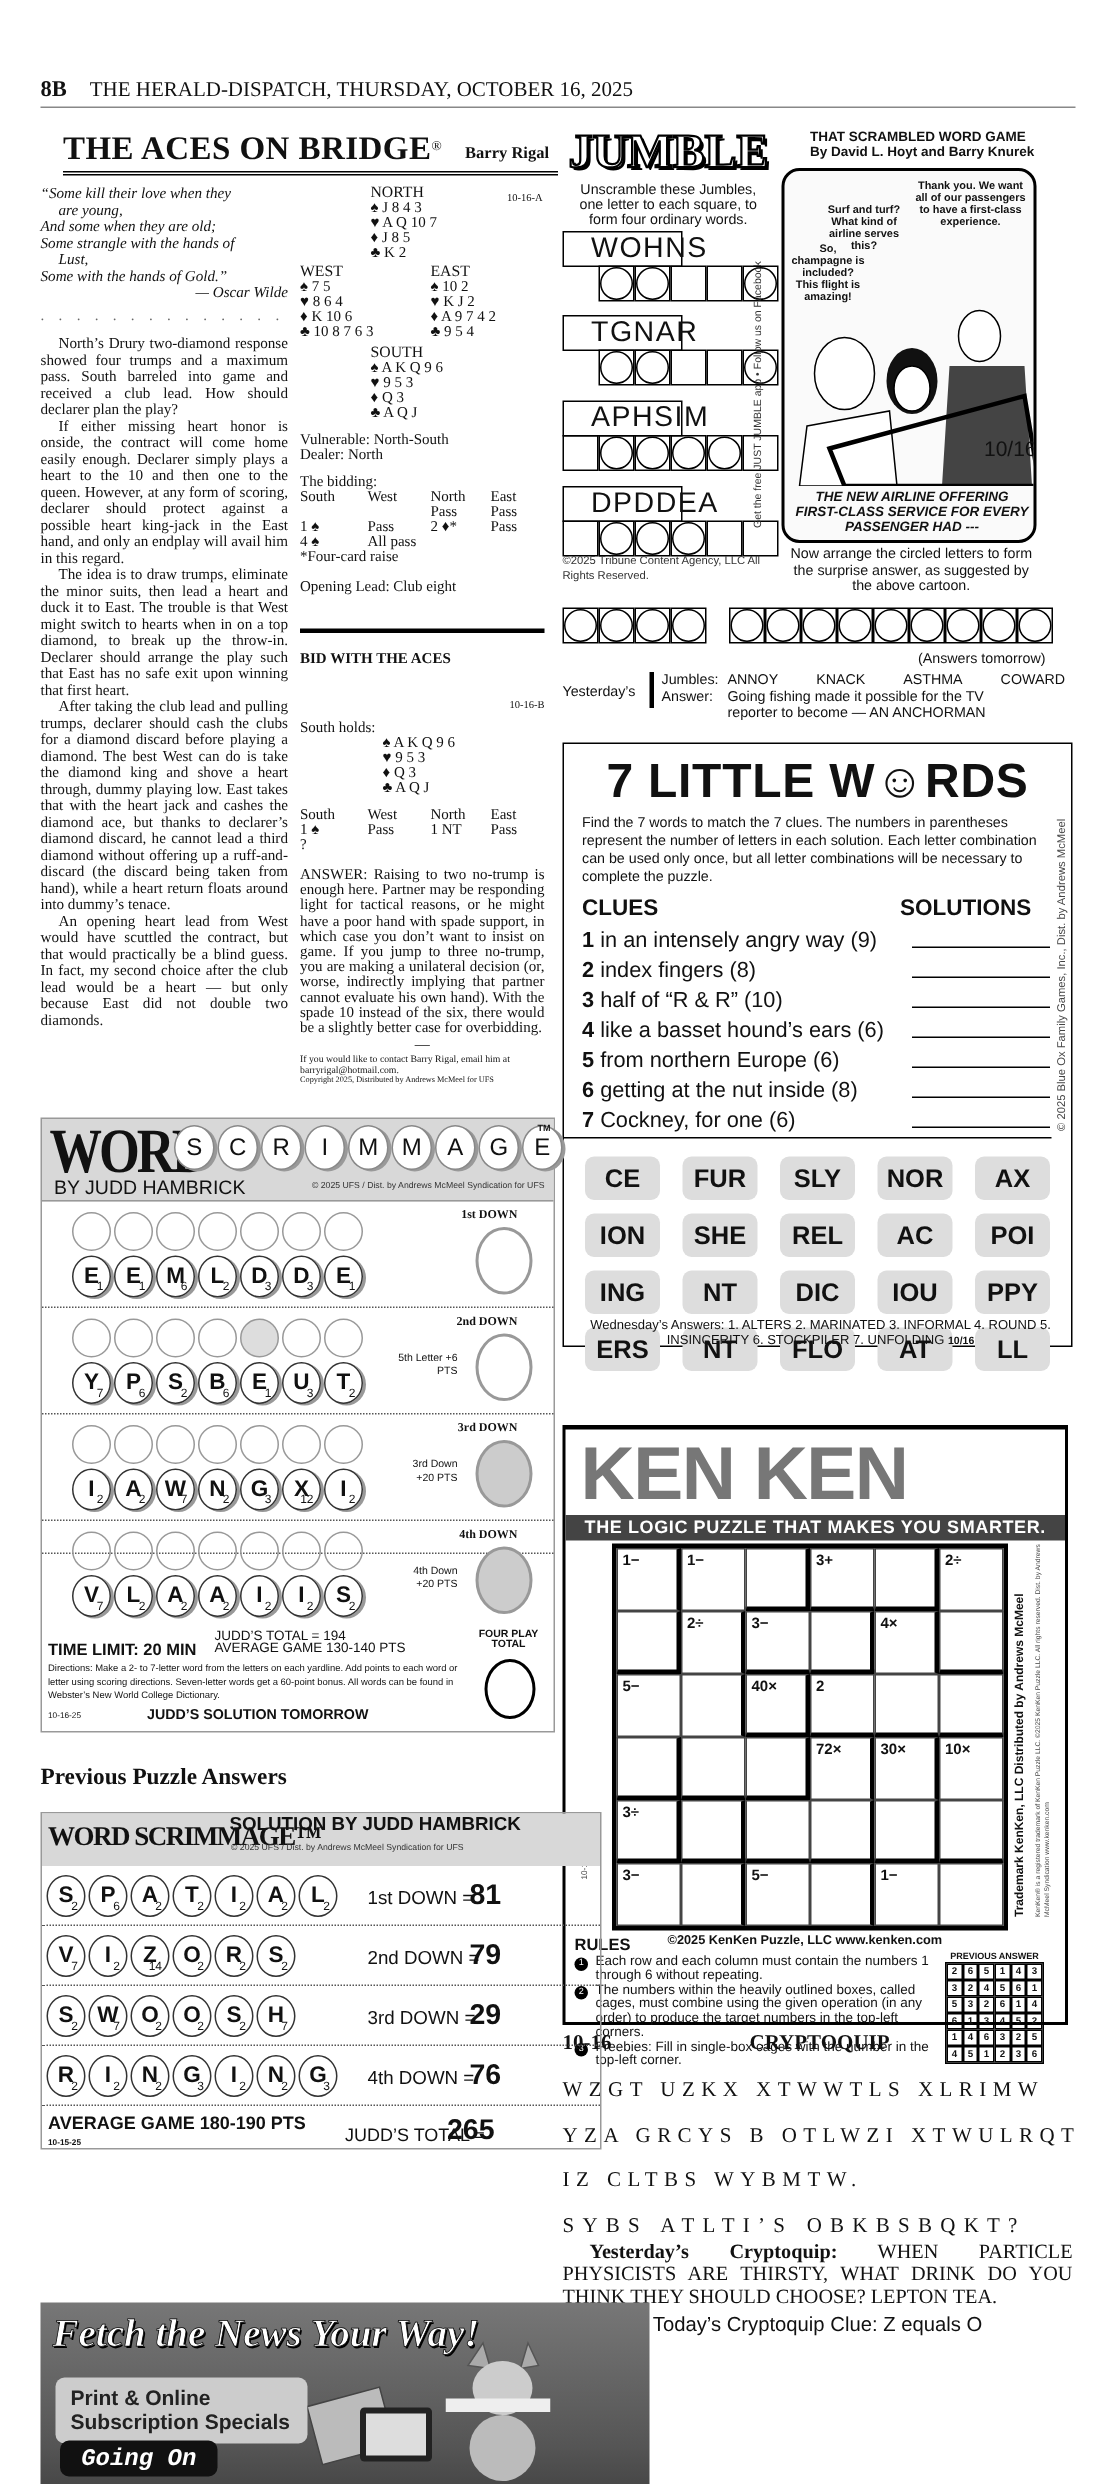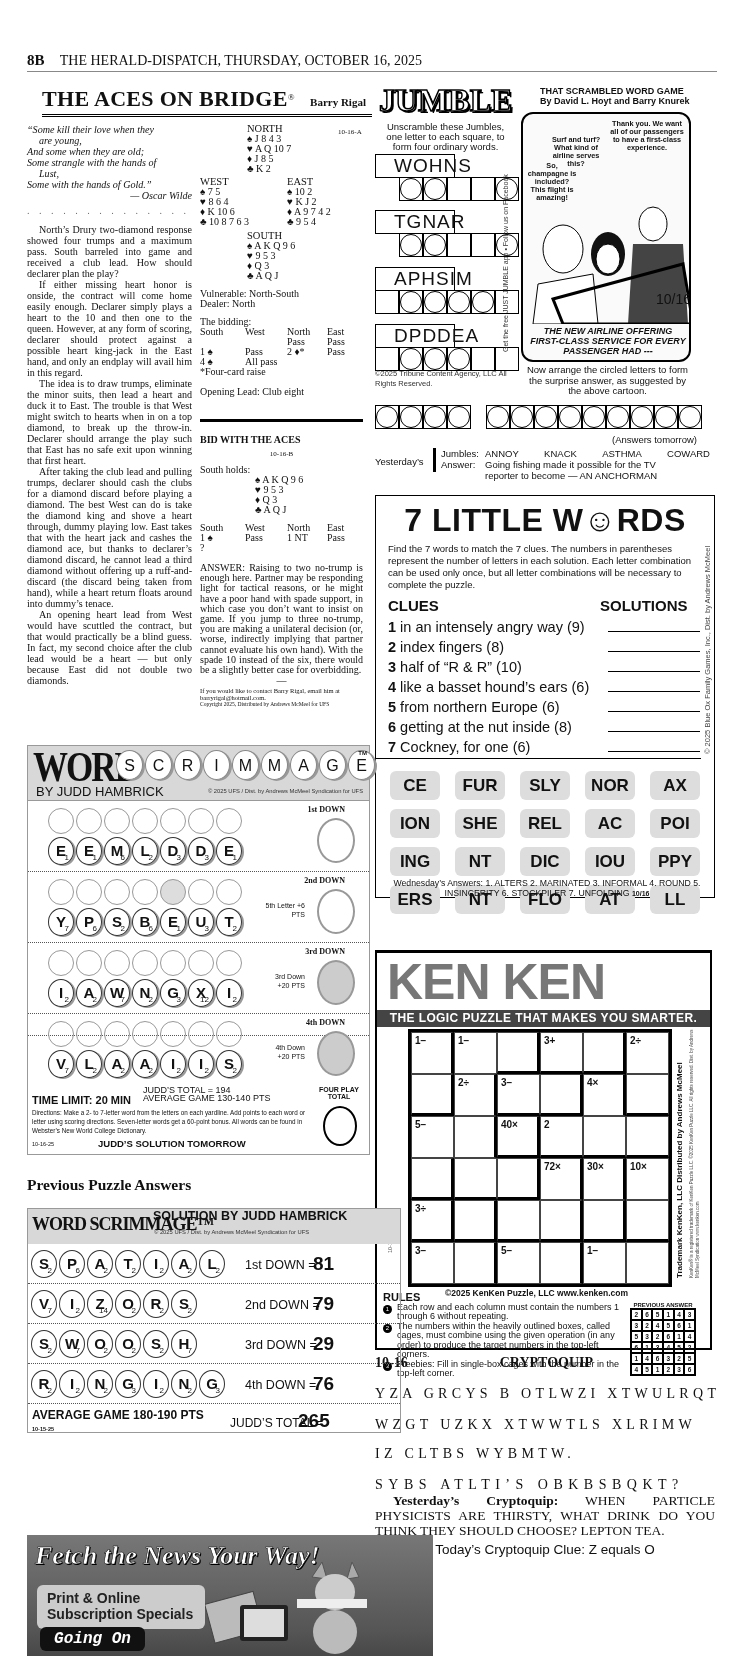--- a/index.html
+++ b/index.html
@@ -191,21 +191,21 @@
         <span>All pass</span>
         <span></span>
         <span></span>
     </div>
     <div>*Four-card raise</div>
     <div style="margin-top:10px">Opening Lead: Club eight</div>
   </div>
   <div class="rule" style="position:absolute;left:0;top:295px;width:163px"></div>
   <div class="hand" style="left:0;top:311px;width:163px">
     <div style="font-weight:bold">BID WITH THE ACES</div>
-    <div style="text-align:center;font-size:7px;margin-top:4px">10-16-B</div>
+    <div style="text-align:right;font-size:7px;margin-top:20px">10-16-B</div>
     <div style="margin-top:6px">South holds:</div>
     <div style="padding-left:55px">
       <div>♠ A K Q 9 6</div>
       <div>♥ 9 5 3</div>
       <div>♦ Q 3</div>
       <div>♣ A Q J</div>
     </div>
     <div class="bidtbl" style="margin-top:8px">
       <span>South</span>
         <span>West</span>
@@ -511,22 +511,22 @@
         <div>6</div>
     </div>
   </div>
 </div>
 
 <div id="cq" class="abs">
   <div class="hd">
     <span>10-16</span>
     <span class="t">CRYPTOQUIP</span>
   </div>
+  <div class="line">WZGT UZKX XTWWTLS XLRIMW</div>
   <div class="line">YZA GRCYS B OTLWZI XTWULRQT</div>
-  <div class="line">WZGT UZKX XTWWTLS XLRIMW</div>
   <div class="line" style="margin-top:13px">IZ CLTBS WYBMTW.</div>
   <div class="line" style="letter-spacing:5.5px">SYBS ATLTI’S OBKBSBQKT?</div>
   <div class="yest"><b style="padding-left:18px">Yesterday’s Cryptoquip:</b> <span>WHEN PARTICLE PHYSICISTS ARE THIRSTY, WHAT DRINK DO YOU THINK THEY SHOULD CHOOSE? LEPTON TEA.</span></div>
   <div class="clue">Today’s Cryptoquip Clue: Z equals O</div>
 </div>
 
 <div id="ws" class="abs">
   <div class="wshead">
     <div class="wsword">WORD</div>
     <div class="wsballs">

